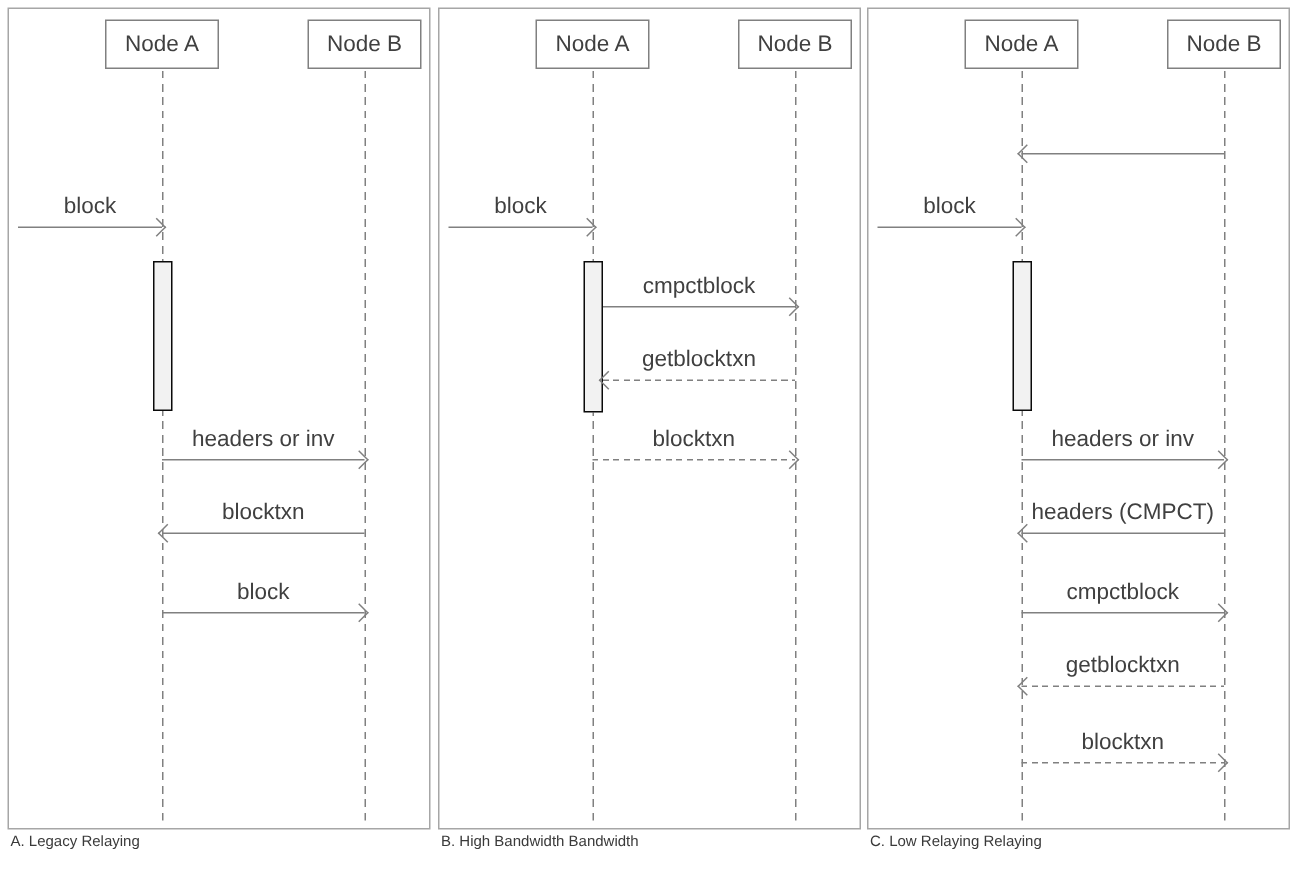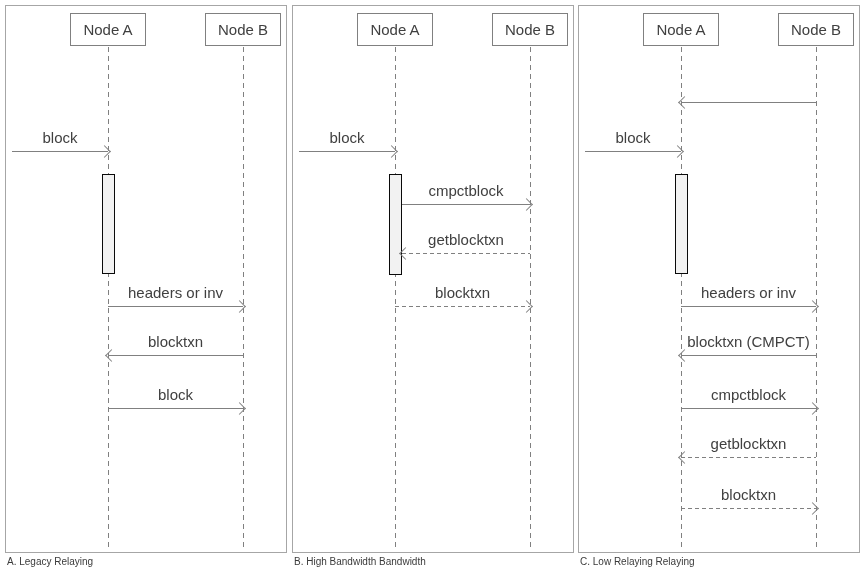--- a/index.html
+++ b/index.html
@@ -152,21 +152,21 @@
         <div class="msg-label">block</div>
         <div class="msg-line solid"></div>
         <span class="chev right"></span>
       </div>
       <div class="message" style="left: 102px; width: 135px; top: 268px; height: 33px;">
         <div class="msg-label">headers or inv</div>
         <div class="msg-line solid"></div>
         <span class="chev right"></span>
       </div>
       <div class="message" style="left: 102px; width: 135px; top: 317px; height: 33px;">
-        <div class="msg-label">blocktxn (CMPCT)</div>
+        <div class="msg-label">headers (CMPCT)</div>
         <div class="msg-line solid"></div>
         <span class="chev left"></span>
       </div>
       <div class="message" style="left: 102px; width: 135px; top: 370px; height: 33px;">
         <div class="msg-label">cmpctblock</div>
         <div class="msg-line solid"></div>
         <span class="chev right"></span>
       </div>
       <div class="message" style="left: 102px; width: 135px; top: 419px; height: 33px;">
         <div class="msg-label">getblocktxn</div>

